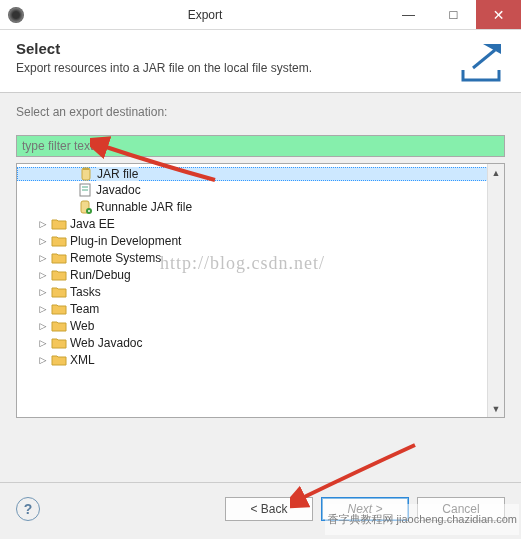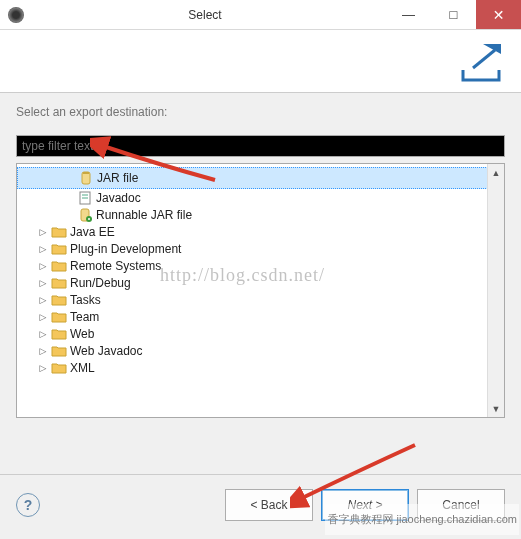--- a/index.html
+++ b/index.html
@@ -66,21 +66,21 @@
   .main {
     padding: 12px 16px 4px 16px;
   }
   .label { margin-bottom: 16px; color: #737373; }
   .filter {
     width: 100%;
     border: 1px solid #a9a9a9;
     padding: 3px 5px;
     font-size: 12px;
     color: #777;
-    background: #000000;
+    background: #86efac;
     outline: none;
     margin-bottom: 6px;
   }
   .tree-box {
     border: 1px solid #a9a9a9;
     background: #fff;
     height: 255px;
     position: relative;
   }
   .scrollbar {
@@ -120,21 +120,21 @@
     margin: 0 3px 0 2px;
     display: inline-flex;
     align-items: center; justify-content: center;
     position: relative;
   }
   .folder-icon svg, .file-icon svg { width: 16px; height: 16px; }
   .row-label { color: #222; }
   .row.selected {
     background: #cde8ff;
     border: 1px dotted #3399ff;
-    height: 22px;
+    height: 14px;
   }
   .row.selected .row-label { background: #cde8ff; }
   .button-bar {
     position: absolute;
     bottom: 0; left: 0; right: 0;
     border-top: 1px solid #ccc;
     padding: 14px 16px 18px 16px;
     display: flex;
     align-items: center;
     background: #f0f0f0;
@@ -144,39 +144,39 @@
     border: 1.5px solid #7196b5;
     border-radius: 50%;
     display: flex; align-items: center; justify-content: center;
     color: #5a7ea0;
     font-weight: bold;
     font-size: 14px;
     margin-right: auto;
   }
   .btn {
     min-width: 88px;
-    height: 32px;
+    height: 24px;
     margin-left: 8px;
     background: #fdfdfd;
     border: 1px solid #adadad;
     font-size: 12px;
     display: inline-flex;
     align-items: center; justify-content: center;
     cursor: default;
     color: #444;
   }
   .btn.default {
     border: 1px solid #2c88d9;
     box-shadow: inset 0 0 0 1px #88bde6;
     font-style: italic;
   }
   .btn.disabled { color: #9a9a9a; }
   .watermark {
     position: absolute;
-    left: 160px; top: 265px;
+    left: 160px; top: 253px;
     font-size: 18px;
     color: rgba(120,120,120,0.45);
     font-family: "Times New Roman", serif;
     letter-spacing: 1px;
     pointer-events: none;
   }
   .arrow {
     position: absolute;
     pointer-events: none;
   }
@@ -187,30 +187,32 @@
     color: #7a7a7a;
     background: rgba(255,255,255,0.5);
     padding: 8px 2px;
   }
 </style>
 </head>
 <body>
 
 <div class="titlebar">
   <div class="app-icon"></div>
-  <div class="title">Select</div>
+  <div class="title">Export</div>
   <div class="winbtns">
     <div class="winbtn">—</div>
     <div class="winbtn">□</div>
     <div class="winbtn close">✕</div>
   </div>
 </div>
 
 <div class="header">
   <div class="head-text">
+    <h1>Select</h1>
+    <div class="desc">Export resources into a JAR file on the local file system.</div>
   </div>
   <div class="big-icon">
     <svg viewBox="0 0 48 42">
       <path d="M6 30 L6 40 L42 40 L42 30" fill="none" stroke="#2a6fb0" stroke-width="3"></path>
       <path d="M26 4 L44 4 L44 14 Z" fill="#2a6fb0"></path>
       <path d="M16 28 L38 10" stroke="#2a6fb0" stroke-width="3"></path>
     </svg>
   </div>
 </div>
 

